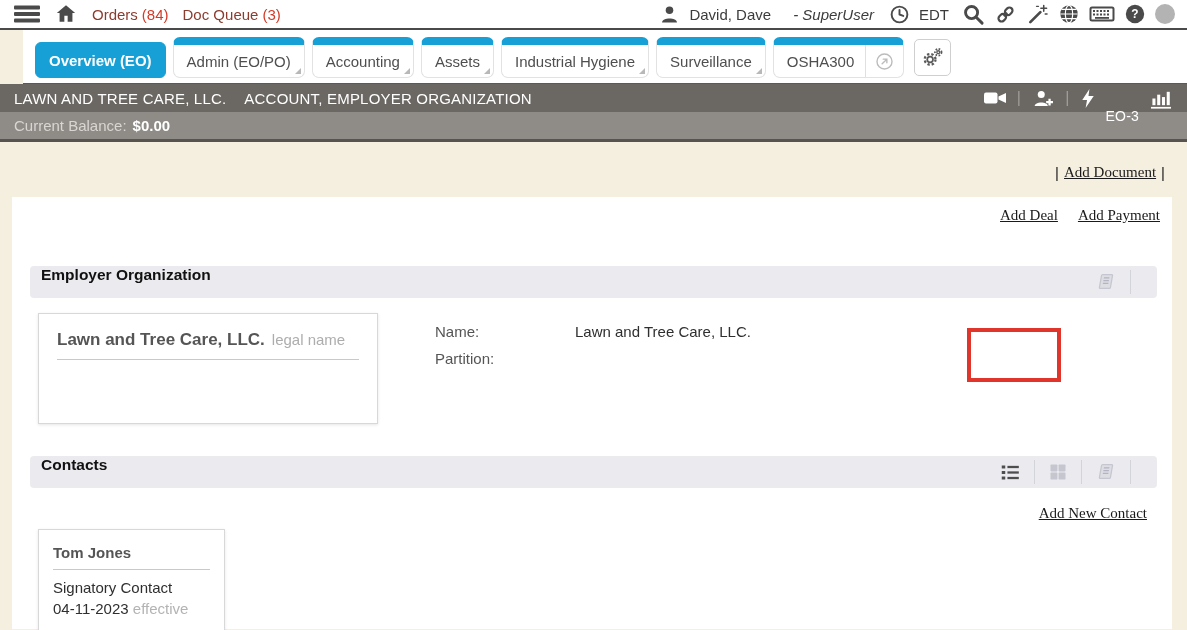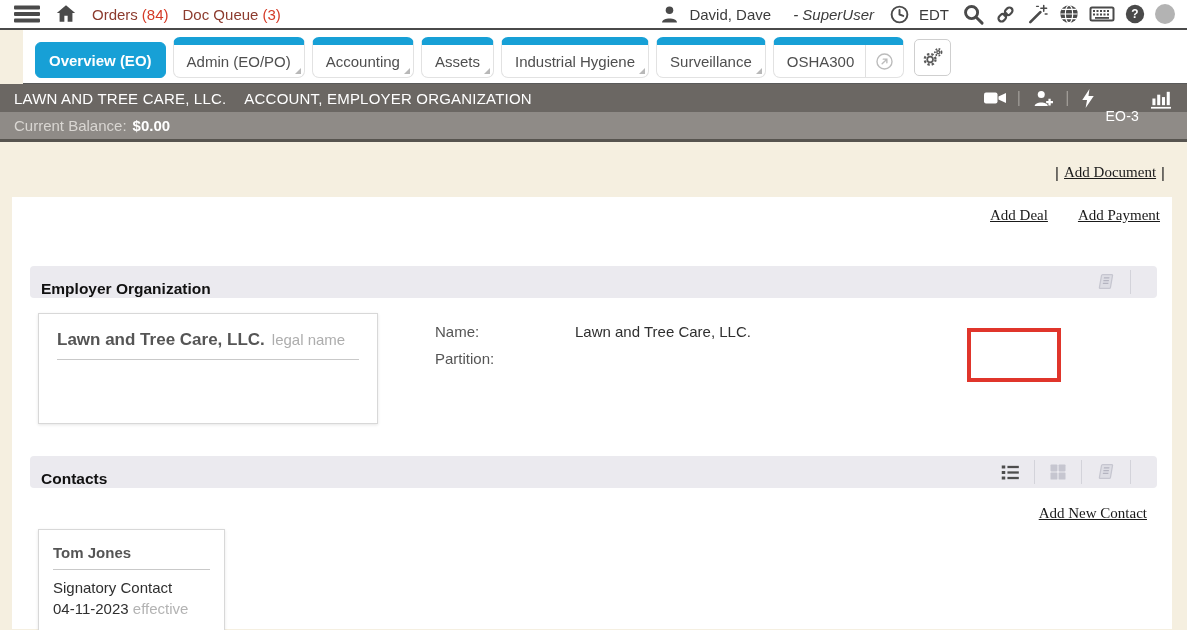--- a/index.html
+++ b/index.html
@@ -75,25 +75,25 @@
   
   .content { position:relative; height:487px; background:#f5efe0; }
   .adddoc-row { display:flex; justify-content:flex-end; align-items:center; gap:5px; padding:22px 22px 0 0; color:#1a1a1a; }
   .pipe { text-decoration:none; color:#1a1a1a; }
   a.plain-link { color:#1a1a1a; text-decoration:underline; cursor:pointer;font-family:Liberation Serif, serif; }
 
   .panel {
     position:absolute; left:12px; top:55px; width:1160px; height:432px;
     background:#ffffff;
   }
-  .deal-row { display:flex; justify-content:flex-end; gap:30px; padding:10px 12px 0 0; }
+  .deal-row { display:flex; justify-content:flex-end; gap:20px; padding:10px 12px 0 0; }
 
   .section-header {
     margin:0 15px 0 18px; height:32px; background:#ebeaef; border-radius:4px;
-    display:flex; align-items:flex-end; padding:0 0 0 11px;
+    display:flex; align-items:flex-start; padding:0 0 0 11px;
   }
   .section-title { font-weight:bold; font-size:15.5px; color:#111; }
   .header-tools { margin-left:auto; display:flex; align-items:center; height:100%; }
   .tool-slot { display:flex; align-items:center; justify-content:center; padding:0 13px; height:100%; cursor:pointer; }
   .tool-divider { width:1px; height:24px; background:#d3d3da; }
   .tool-endspace { width:26px; height:100%; }
   .sh-eo { margin-top:42px; }
   .sh-contacts { margin-top:32px; }
 
   .eo-body { display:flex; margin:15px 18px 0 26px; }

